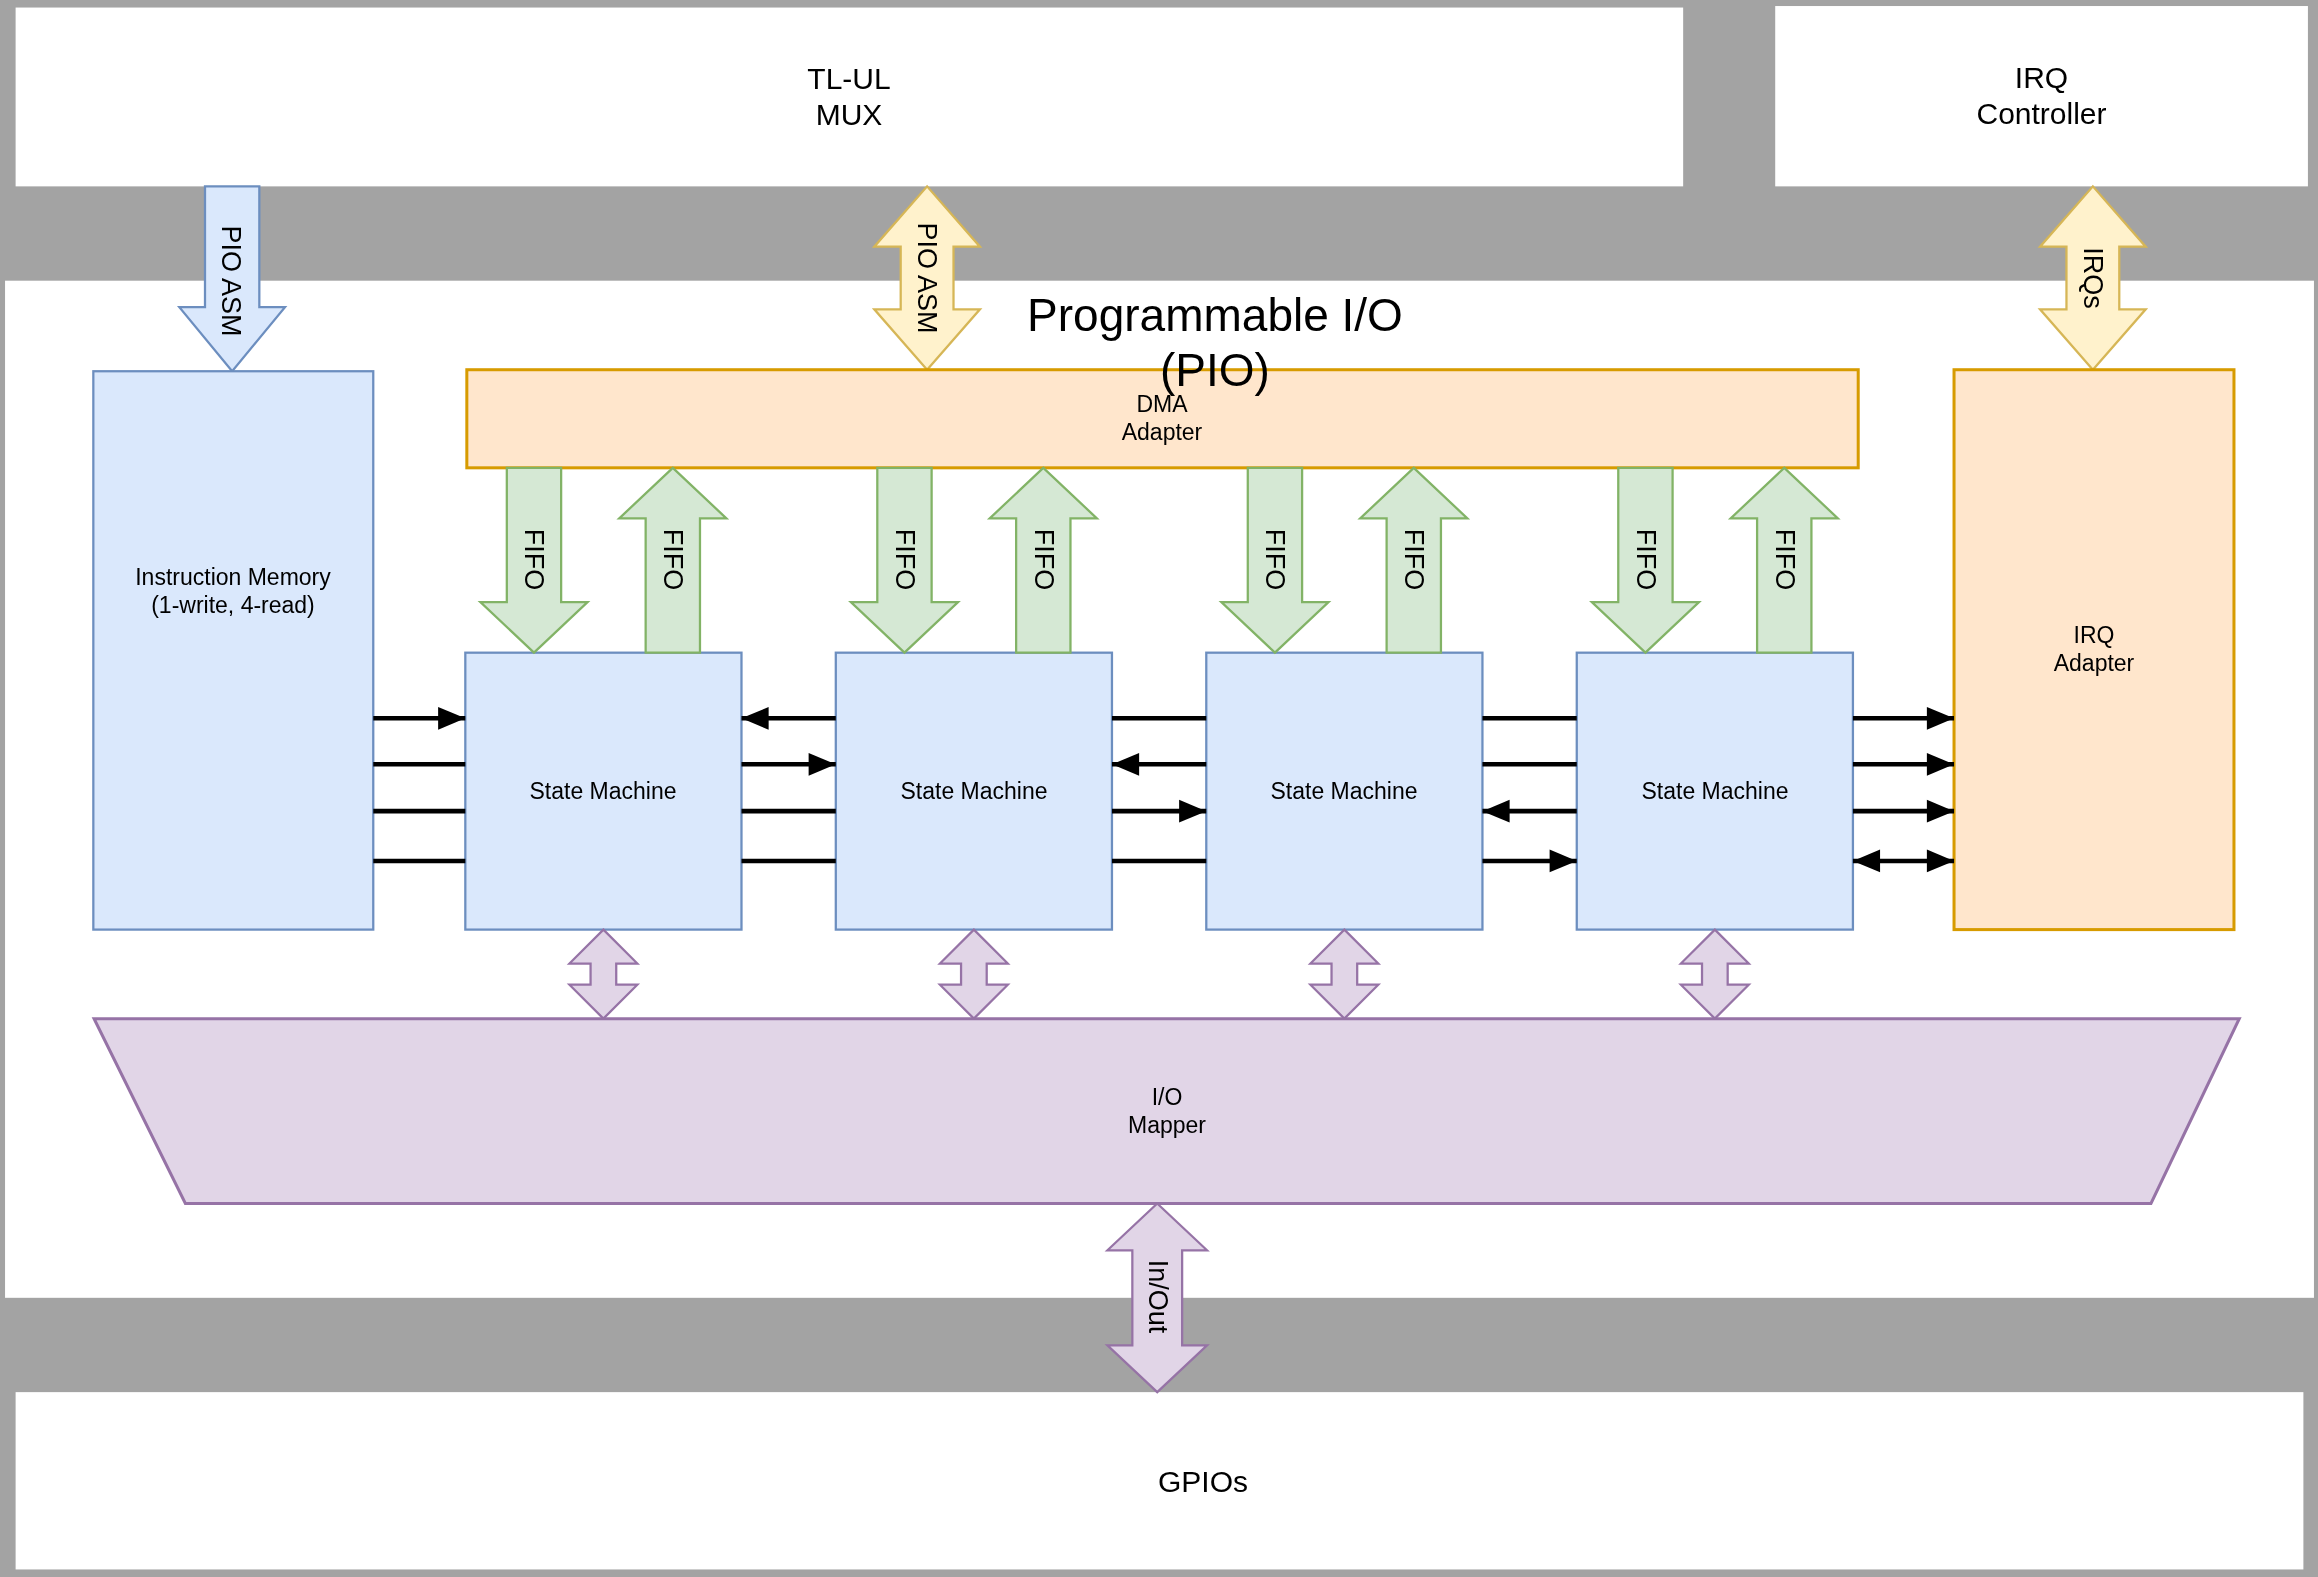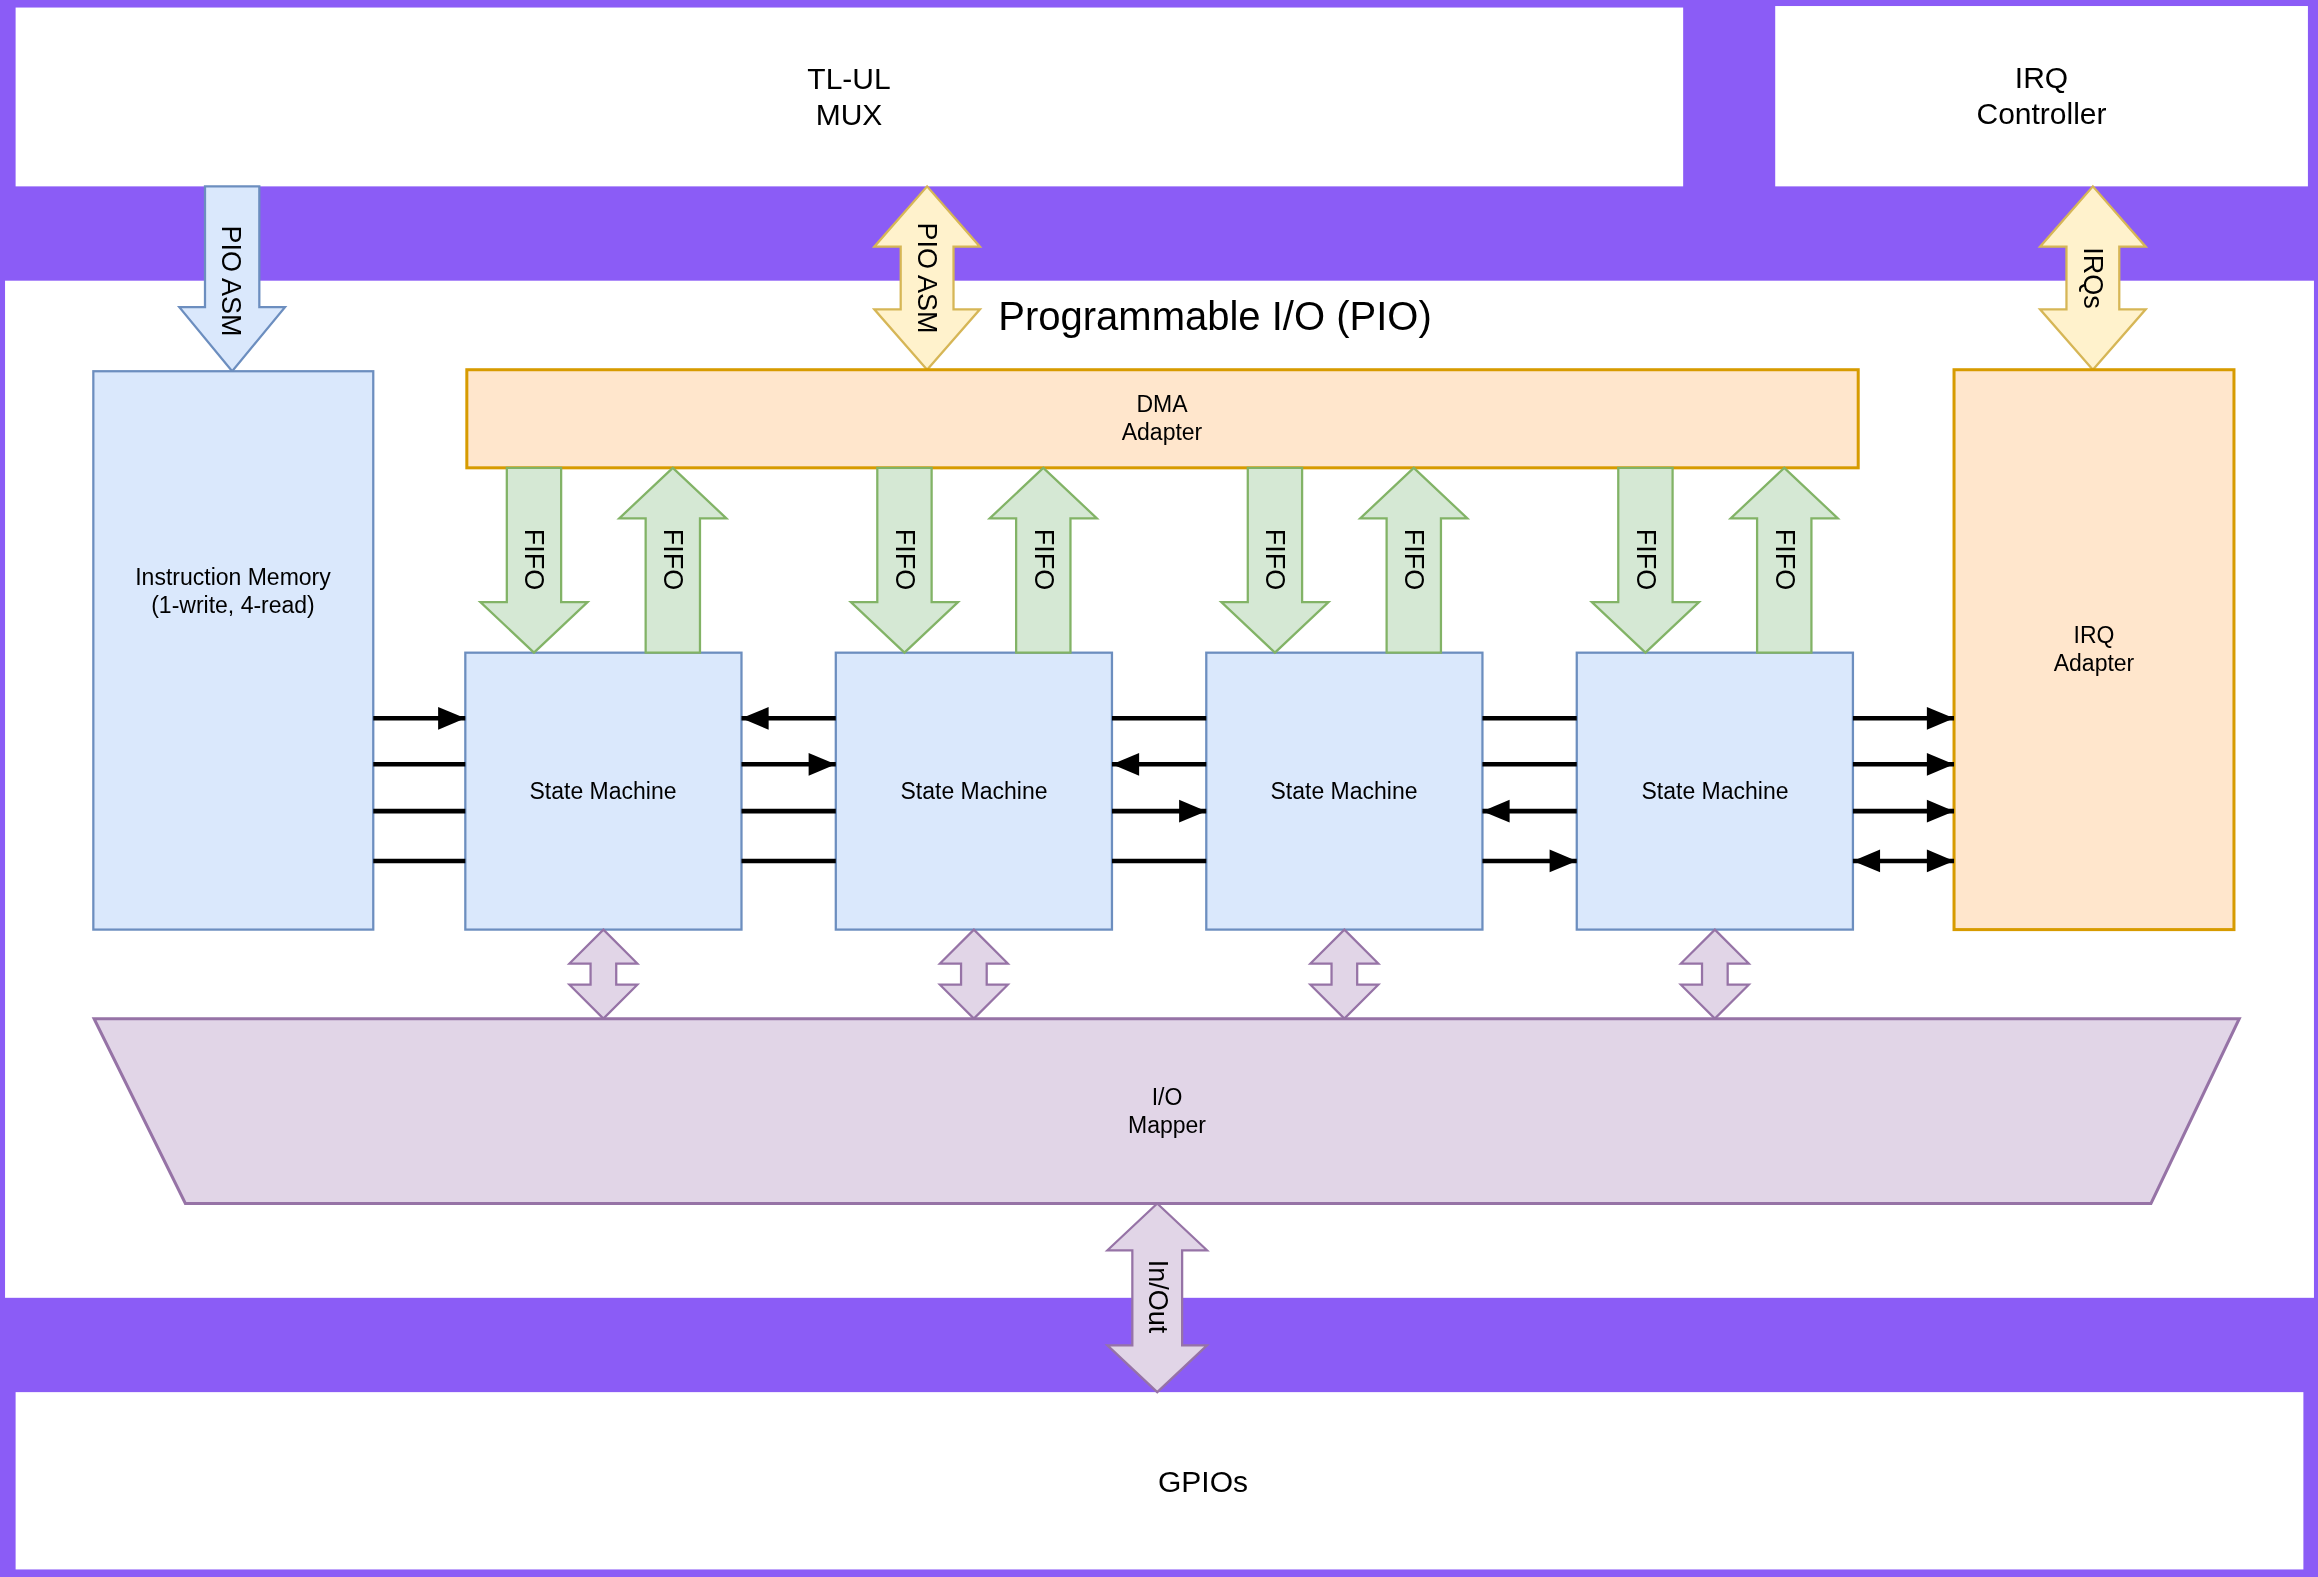--- a/index.html
+++ b/index.html
@@ -1,22 +1,22 @@
 <!DOCTYPE html>
 <html style="font-size:12px"><head>
 <meta charset="utf-8">
 <style>
   html,body{margin:0;padding:0;background:#000;}
-  #stage{position:relative;width:2319px;height:1577px;background:#8b5cf6;overflow:hidden;
+  #stage{position:relative;width:2319px;height:1577px;background:#a3a3a3;overflow:hidden;
          font-family:"Liberation Sans", sans-serif;color:#000;}
   #shapes{position:absolute;left:0;top:0;}
   .label{position:absolute;display:flex;align-items:center;justify-content:center;
          text-align:center;white-space:pre-line;line-height:1.2;color:#000;}
   .rot{transform:rotate(90deg);transform-origin:center center;white-space:nowrap;}
-  .fs36{font-size:27px;} .fs38{font-size:23px;} .fs40{font-size:30px;} .fs46{font-size:40px;}
+  .fs36{font-size:27px;} .fs38{font-size:23px;} .fs40{font-size:30px;} .fs46{font-size:46px;margin-top:27px;}
 </style>
 </head>
 <body>
 
 <div id="stage">
 
 <svg id="shapes" width="2319" height="1577" viewBox="0 0 3072 2090">
 
   <rect x="20" y="10" width="2210" height="237" fill="#ffffff"></rect>
   <rect x="2352" y="8" width="706" height="239" fill="#ffffff"></rect>

